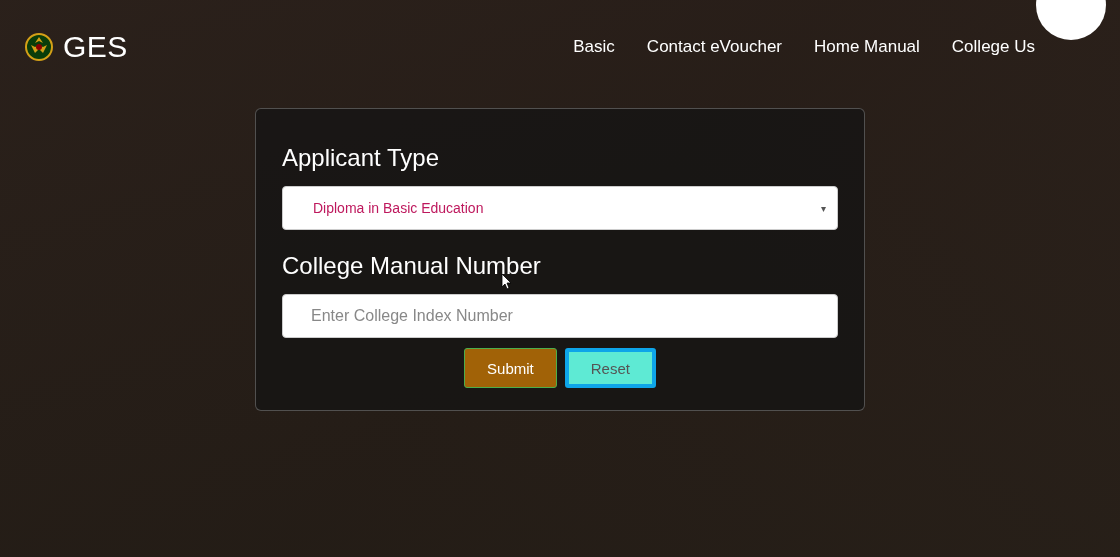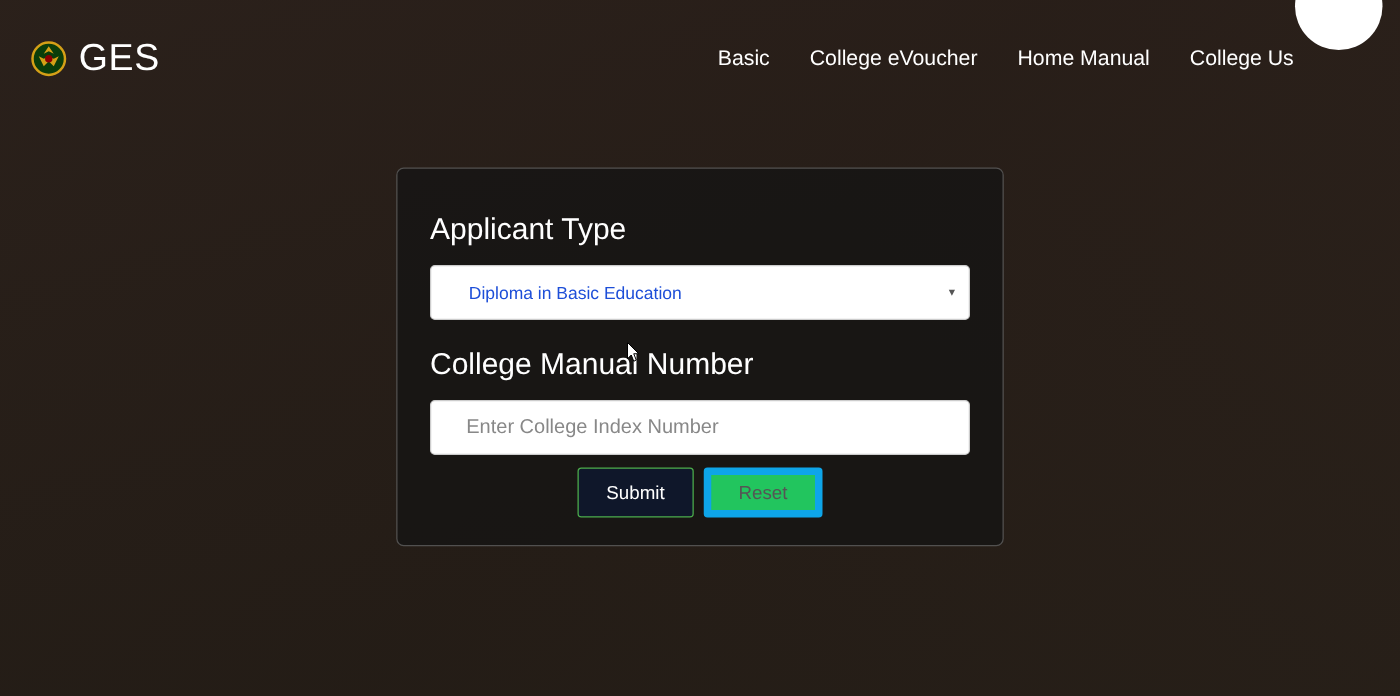--- a/index.html
+++ b/index.html
@@ -66,22 +66,22 @@
       position: absolute;
       top: -30px;
       right: 14px;
       width: 70px;
       height: 70px;
       background: #ffffff;
       border-radius: 50%;
     }
     
     .form-container {
-      width: 486px;
-      margin: 70px auto 0;
+      width: 610px;
+      margin: 44px auto 0;
       background: rgba(20, 20, 20, 0.72);
       border: 1px solid rgba(120, 120, 120, 0.6);
       border-radius: 6px;
       padding: 35px 26px 22px 26px;
     }
     
     .form-label {
       color: #ffffff;
       font-size: 24px;
       font-weight: 400;
@@ -96,21 +96,21 @@
     }
     
     .select-field {
       width: 100%;
       height: 44px;
       background: #ffffff;
       border: 1px solid #ccc;
       border-radius: 4px;
       padding: 0 30px;
       font-size: 14px;
-      color: #1d4ed8;
+      color: #be185d;
       appearance: none;
       cursor: pointer;
       outline: none;
     }
     
     .select-chevron {
       position: absolute;
       right: 12px;
       top: 50%;
       transform: translateY(-50%);
@@ -145,29 +145,29 @@
     .btn {
       height: 40px;
       border-radius: 3px;
       font-size: 15px;
       cursor: pointer;
       border: none;
       padding: 0 22px;
     }
     
     .btn-submit {
-      background: #0f172a;
+      background: #a16207;
       color: #ffffff;
       border: 1px solid #4cae4c;
     }
     
     .btn-reset {
-      background: #22c55e;
+      background: #5eead4;
       color: #555;
-      border: 6px solid #0ea5e9;
+      border: 4px solid #0ea5e9;
     }
     
     .cursor {
       position: absolute;
       top: 273px;
       left: 501px;
       pointer-events: none;
       z-index: 100;
     }
   </style>
@@ -184,21 +184,21 @@
         <path d="M16 6 L20 12 L16 10 L12 12 Z" fill="#d4a017"></path>
         <path d="M8 14 L12 22 L16 18 L20 22 L24 14 L20 16 L16 14 L12 16 Z" fill="#d4a017"></path>
         <circle cx="16" cy="16" r="3" fill="#8b0000"></circle>
       </svg>
     </div>
     <span class="brand-text">GES</span>
   </div>
 
   <nav class="nav">
     <a class="nav-link">Basic</a>
-    <a class="nav-link">College eVoucher</a>
+    <a class="nav-link">Contact eVoucher</a>
     <a class="nav-link">Home Manual</a>
     <a class="nav-link">College Us</a>
   </nav>
 </header>
 
 <div class="form-container">
   <label class="form-label">Applicant Type</label>
   <div class="select-wrapper">
     <select class="select-field">
       <option>Diploma in Basic Education</option>

